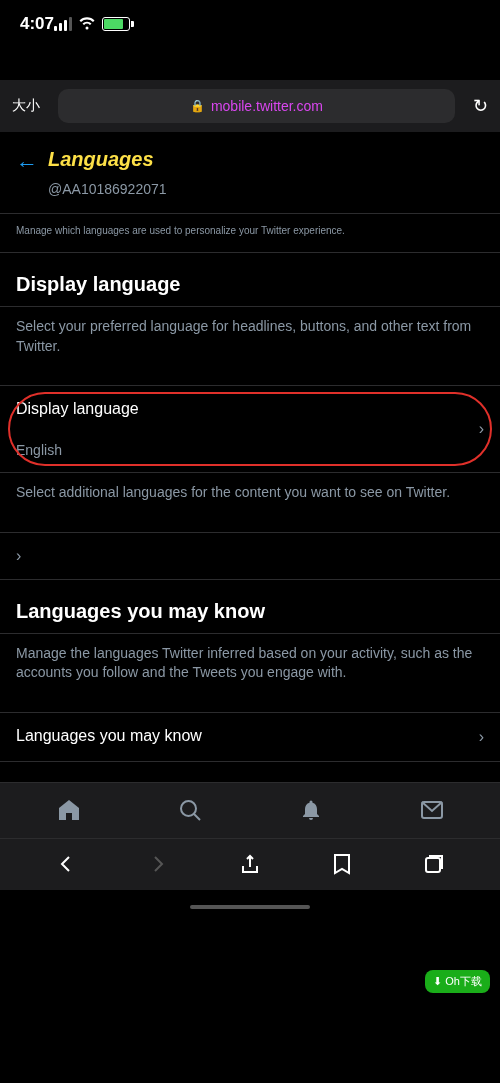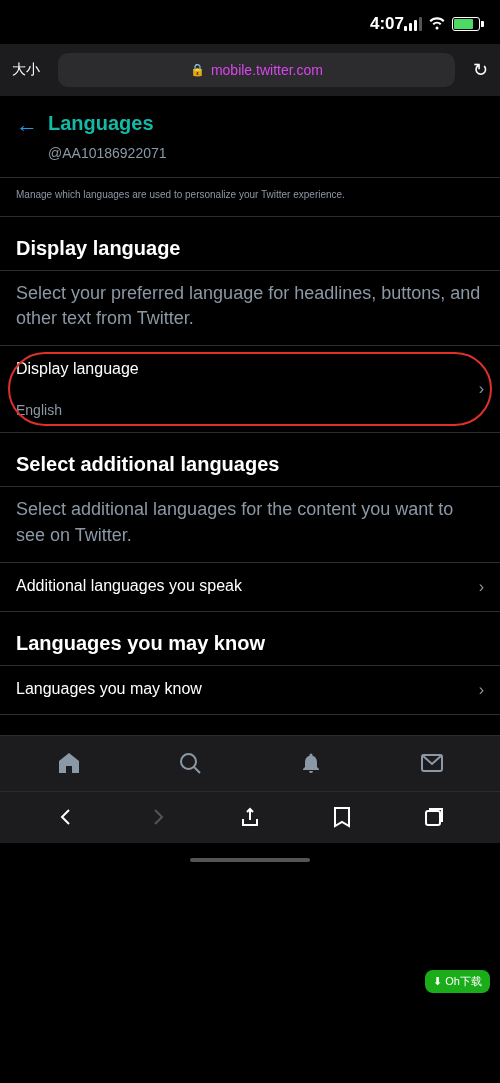--- a/index.html
+++ b/index.html
@@ -9,21 +9,21 @@
       min-height: 1083px;
       background: #000;
       color: #fff;
       font-family: -apple-system, BlinkMacSystemFont, 'Helvetica Neue', Arial, sans-serif;
       overflow-x: hidden;
     }
 
     
     .status-bar {
       display: flex;
-      justify-content: flex-end;
+      justify-content: flex-start;
       align-items: center;
       padding: 10px 20px 6px 20px;
       background: #000;
       height: 44px;
     }
     .status-time {
       font-size: 17px;
       font-weight: 600;
       color: #fff;
     }
@@ -76,20 +76,21 @@
     }
 
     
     .browser-bar {
       background: #1c1c1e;
       display: flex;
       align-items: center;
       padding: 8px 12px;
       gap: 18px;
       height: 52px;
+      margin-top: 36px;
     }
     .browser-size-btn {
       color: #fff;
       font-size: 14px;
       font-weight: 500;
     }
     .browser-url-bar {
       flex: 1;
       background: #2c2c2e;
       border-radius: 10px;
@@ -132,21 +133,22 @@
     .back-btn {
       color: #1d9bf0;
       font-size: 22px;
       line-height: 1;
       margin-top: 2px;
     }
     .header-title-block {}
     .header-title {
       font-size: 20px;
       font-weight: 700;
-      color: #14b8a6;
+      color: #fde047;
+      font-style: italic;
     }
     .header-handle {
       font-size: 14px;
       color: #8b98a5;
       margin-top: 10px;
     }
     .header-description {
       font-size: 10px;
       color: #8b98a5;
       padding: 10px 16px 14px 16px;
@@ -158,23 +160,23 @@
     .section-header {
       padding: 20px 16px 10px 16px;
       border-bottom: 1px solid #2c2c2e;
     }
     .section-title {
       font-size: 20px;
       font-weight: 700;
       color: #fff;
     }
     .section-description {
-      font-size: 18px;
-      color: #8b98a5;
-      padding: 10px 16px 14px 16px;
+      font-size: 14px;
+      color: #8b98a5;
+      padding: 10px 16px 29px 16px;
       line-height: 1.4;
       border-bottom: 1px solid #2c2c2e;
     }
 
     
     .list-item {
       display: flex;
       align-items: center;
       justify-content: space-between;
       padding: 14px 16px;
@@ -339,35 +341,30 @@
   <div class="section-description">Select your preferred language for headlines, buttons, and other text from Twitter.</div>
 
   <div class="list-item red-oval-container">
     <div class="list-item-text-block">
       <div class="list-item-label">Display language</div>
       <div class="list-item-sublabel">English</div>
     </div>
     <span class="chevron-icon">›</span>
   </div>
 
-  <div class="section-header">
-    <div class="section-title">Select additional languages</div>
-  </div>
   <div class="section-description">Select additional languages for the content you want to see on Twitter.</div>
 
   <div class="list-item">
-    <div class="list-item-text-block">
-      <div class="list-item-label">Additional languages you speak</div>
-    </div>
     <span class="chevron-icon">›</span>
   </div>
 
   <div class="section-header">
     <div class="section-title">Languages you may know</div>
   </div>
+  <div class="section-description">Manage the languages Twitter inferred based on your activity, such as the accounts you follow and the Tweets you engage with.</div>
 
   <div class="list-item">
     <div class="list-item-text-block">
       <div class="list-item-label">Languages you may know</div>
     </div>
     <span class="chevron-icon">›</span>
   </div>
 
 </div>
 

